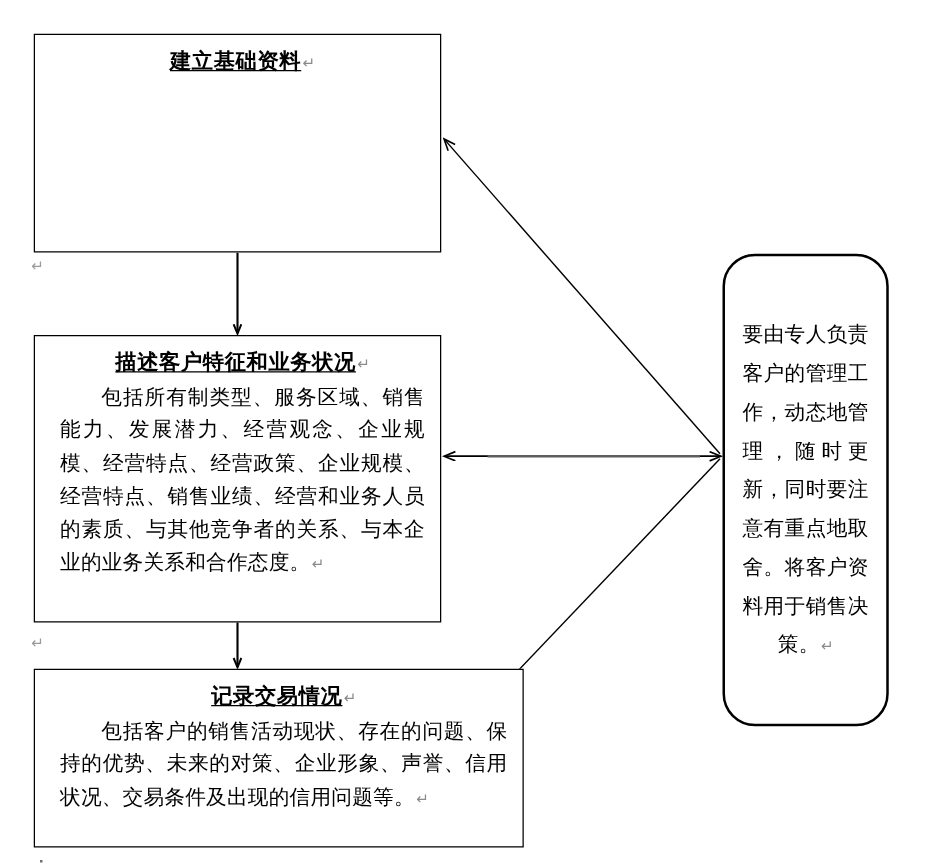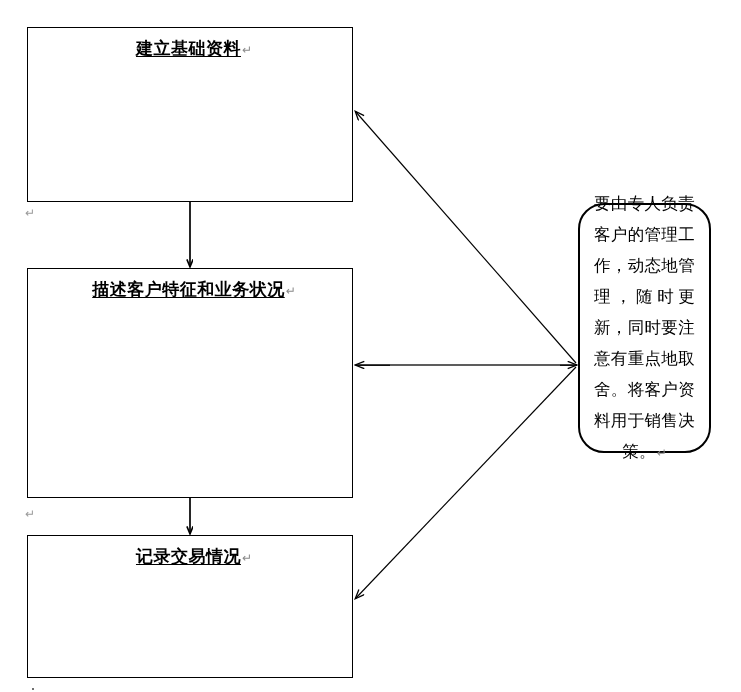--- a/index.html
+++ b/index.html
@@ -87,22 +87,22 @@
   }
   .dot-mark {
     position: absolute;
     width: 2px;
     height: 2px;
     background: #6f6f6f;
   }
   
   #box-establish { left: 27px;  top: 27px;  width: 326px; height: 175px; }
   #box-describe  { left: 27px;  top: 268px; width: 326px; height: 230px; }
-  #box-record    { left: 27px;  top: 535px; width: 326px; height: 143px; }
-  #box-note      { left: 578px; top: 203px; width: 133px; height: 250px;
+  #box-record    { left: 27px;  top: 535px; width: 392px; height: 143px; }
+  #box-note      { left: 578px; top: 203px; width: 133px; height: 378px;
                    display: flex; align-items: center; padding: 10px 14px; }
 </style>
 </head>
 <body>
 
 <div id="canvas">
 
   <svg class="connectors" viewBox="0 0 741 692" xmlns="http://www.w3.org/2000/svg">
     <defs>
       <marker id="ah" markerWidth="11" markerHeight="11" refX="9.4" refY="4.1" orient="auto" markerUnits="userSpaceOnUse">
@@ -139,26 +139,28 @@
   <div class="box rect" id="box-establish">
     <div class="box-title">
       <span class="ttl">建立基础资料</span><span class="pilcrow">↵</span>
     </div>
   </div>
 
   <div class="box rect" id="box-describe">
     <div class="box-title">
       <span class="ttl">描述客户特征和业务状况</span><span class="pilcrow">↵</span>
     </div>
+    <p class="box-body"><span>包括所有制类型、服务区域、销售能力、发展潜力、经营观念、企业规模、经营特点、经营政策、企业规模、经营特点、销售业绩、经营和业务人员的素质、与其他竞争者的关系、与本企业的业务关系和合作态度。</span><span class="pilcrow">↵</span></p>
   </div>
 
   <div class="box rect" id="box-record">
     <div class="box-title">
       <span class="ttl">记录交易情况</span><span class="pilcrow">↵</span>
     </div>
+    <p class="box-body"><span>包括客户的销售活动现状、存在的问题、保持的优势、未来的对策、企业形象、声誉、信用状况、交易条件及出现的信用问题等。</span><span class="pilcrow">↵</span></p>
   </div>
 
   <div class="box rounded" id="box-note">
     <p class="note-body"><span>要由专人负责客户的管理工作，动态地管理，随时更新，同时要注意有重点地取舍。将客户资料用于销售决策。</span><span class="pilcrow">↵</span></p>
   </div>
 
   <div class="stray-pilcrow" style="left:25px; top:207px;">↵</div>
   <div class="stray-pilcrow" style="left:25px; top:508px;">↵</div>
   <div class="dot-mark" style="left:32px; top:688px;"></div>
 

